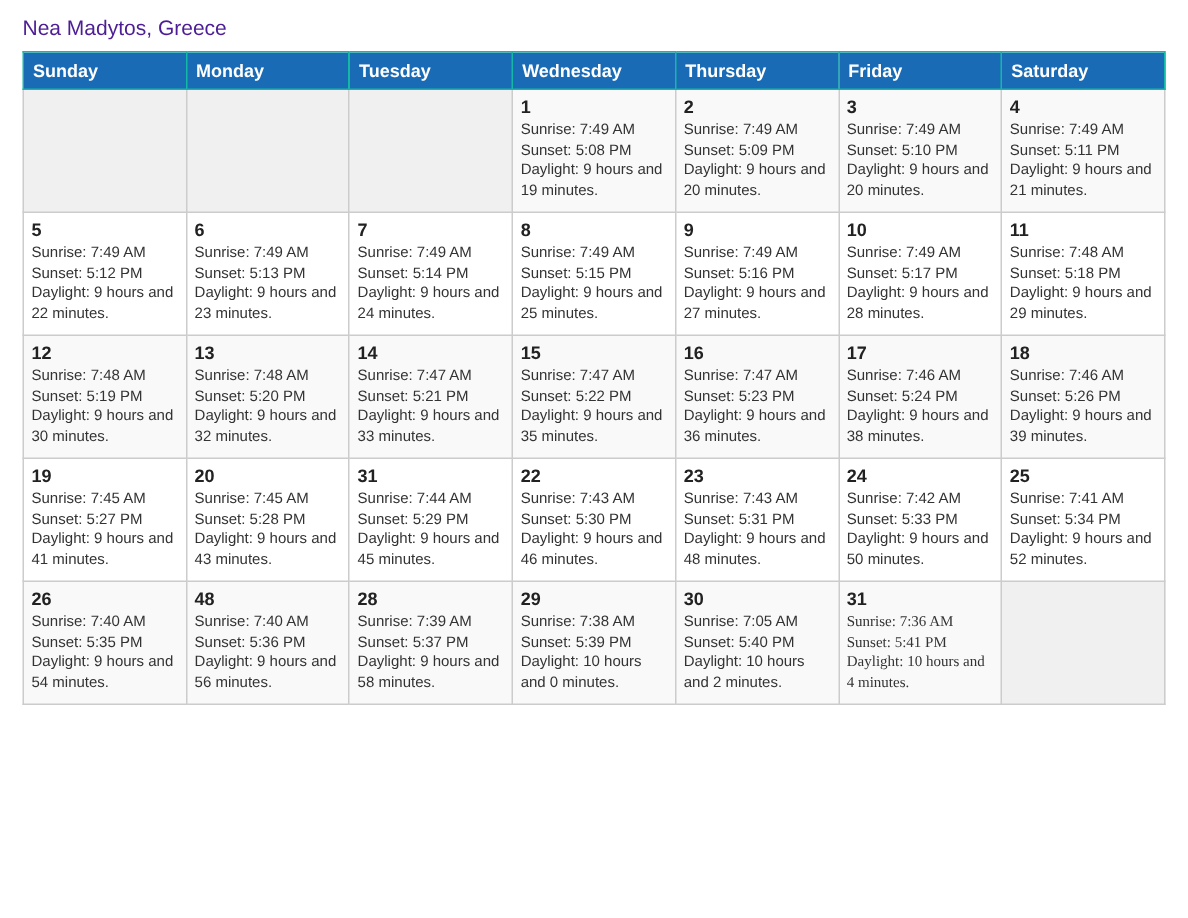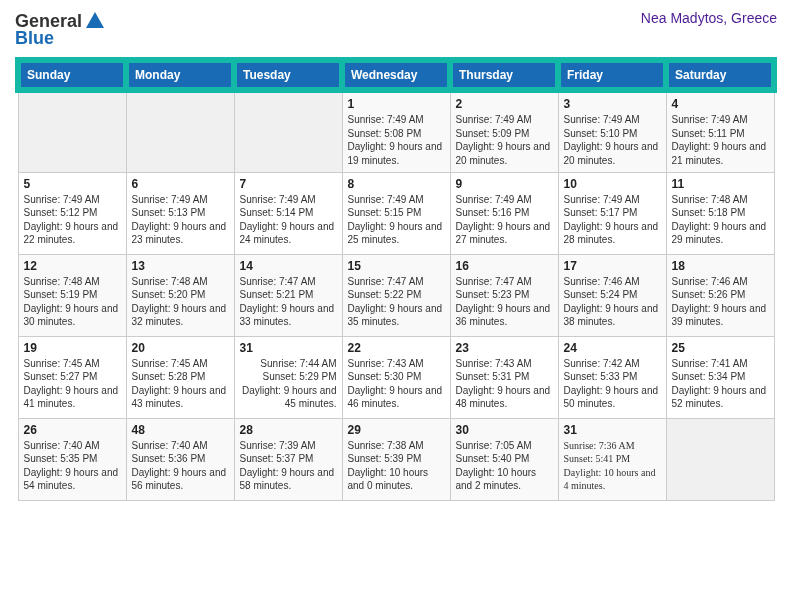--- a/index.html
+++ b/index.html
@@ -46,21 +46,21 @@
       border: 1px solid #ccc;
       font-size: 10px;
     }
     .calendar th {
       background-color: #1a6bb5;
       color: #fff;
       text-align: left;
       padding: 5px 6px;
       font-size: 12px;
       font-weight: bold;
-      border: 6px solid #14b8a6;
+      border: 1px solid #14b8a6;
     }
     .calendar td {
       border: 1px solid #ccc;
       vertical-align: top;
       padding: 4px 5px;
       width: calc(100%/7);
       height: 82px;
       background: #fff;
     }
     .calendar tr:nth-child(odd) td {
@@ -83,31 +83,20 @@
     }
     .empty-cell {
       background: #f0f0f0 !important;
     }
   </style>
 </head>
 <body>
 
 <div class="container">
   <div class="header">
-    <div class="logo">
-      <div style="display:flex;flex-direction:column;align-items:flex-start;">
-        <div style="display:flex;align-items:center;">
-          <span class="logo-general" style="font-size:18px;font-weight:bold;">General</span>
-          <svg width="22" height="22" viewBox="0 0 22 22" style="margin-left:2px;">
-            <polygon points="11,2 20,18 2,18" fill="#1a6bb5"></polygon>
-          </svg>
-        </div>
-        <span class="logo-blue" style="font-size:18px;font-weight:bold;color:#1a6bb5;margin-top:-4px;margin-left:0;">Blue</span>
-      </div>
-    </div>
     <div class="title-section">
       <div class="calendar-subtitle">Nea Madytos, Greece</div>
     </div>
   </div>
 
   <table class="calendar">
     <thead>
       <tr>
         <th>Sunday</th>
         <th>Monday</th>
@@ -244,21 +233,21 @@
 Daylight: 9 hours and 41 minutes.</div>
           </td>
           <td>
             <span class="day-number">20</span>
             <div class="day-info" style="white-space: pre-line;">Sunrise: 7:45 AM
 Sunset: 5:28 PM
 Daylight: 9 hours and 43 minutes.</div>
           </td>
           <td>
             <span class="day-number">31</span>
-            <div class="day-info" style="white-space: pre-line; text-align: right;">Sunrise: 7:44 AM
+            <div class="day-info" style="white-space: pre-line;">Sunrise: 7:44 AM
 Sunset: 5:29 PM
 Daylight: 9 hours and 45 minutes.</div>
           </td>
           <td>
             <span class="day-number">22</span>
             <div class="day-info" style="white-space: pre-line;">Sunrise: 7:43 AM
 Sunset: 5:30 PM
 Daylight: 9 hours and 46 minutes.</div>
           </td>
           <td>

